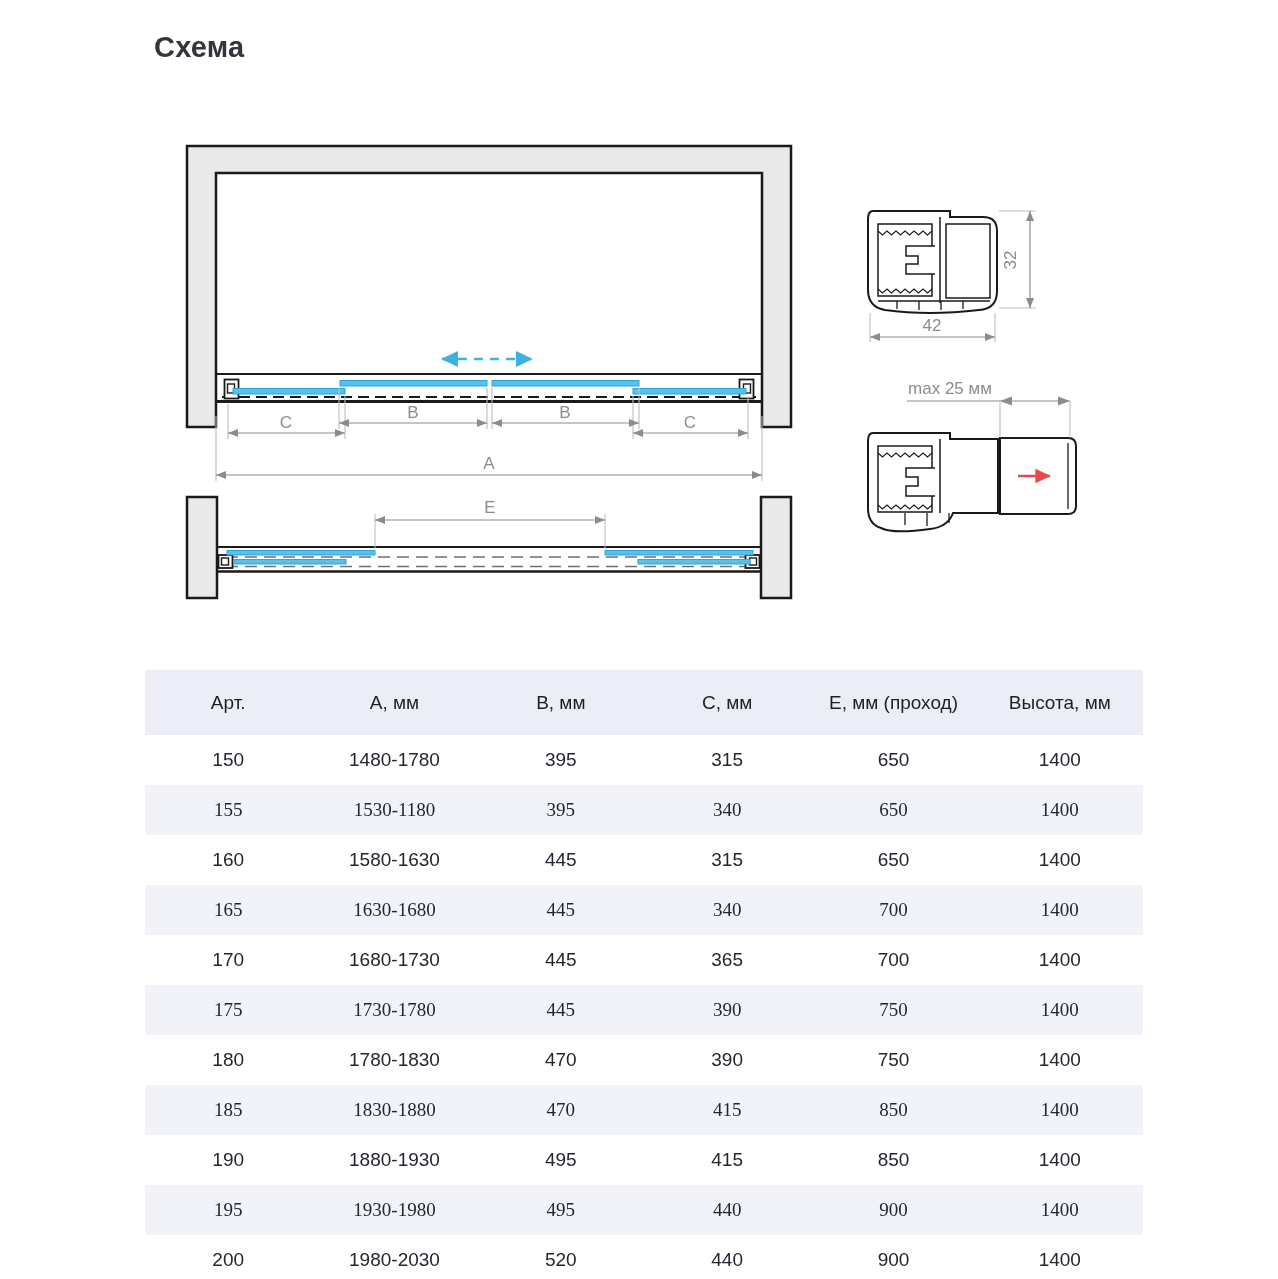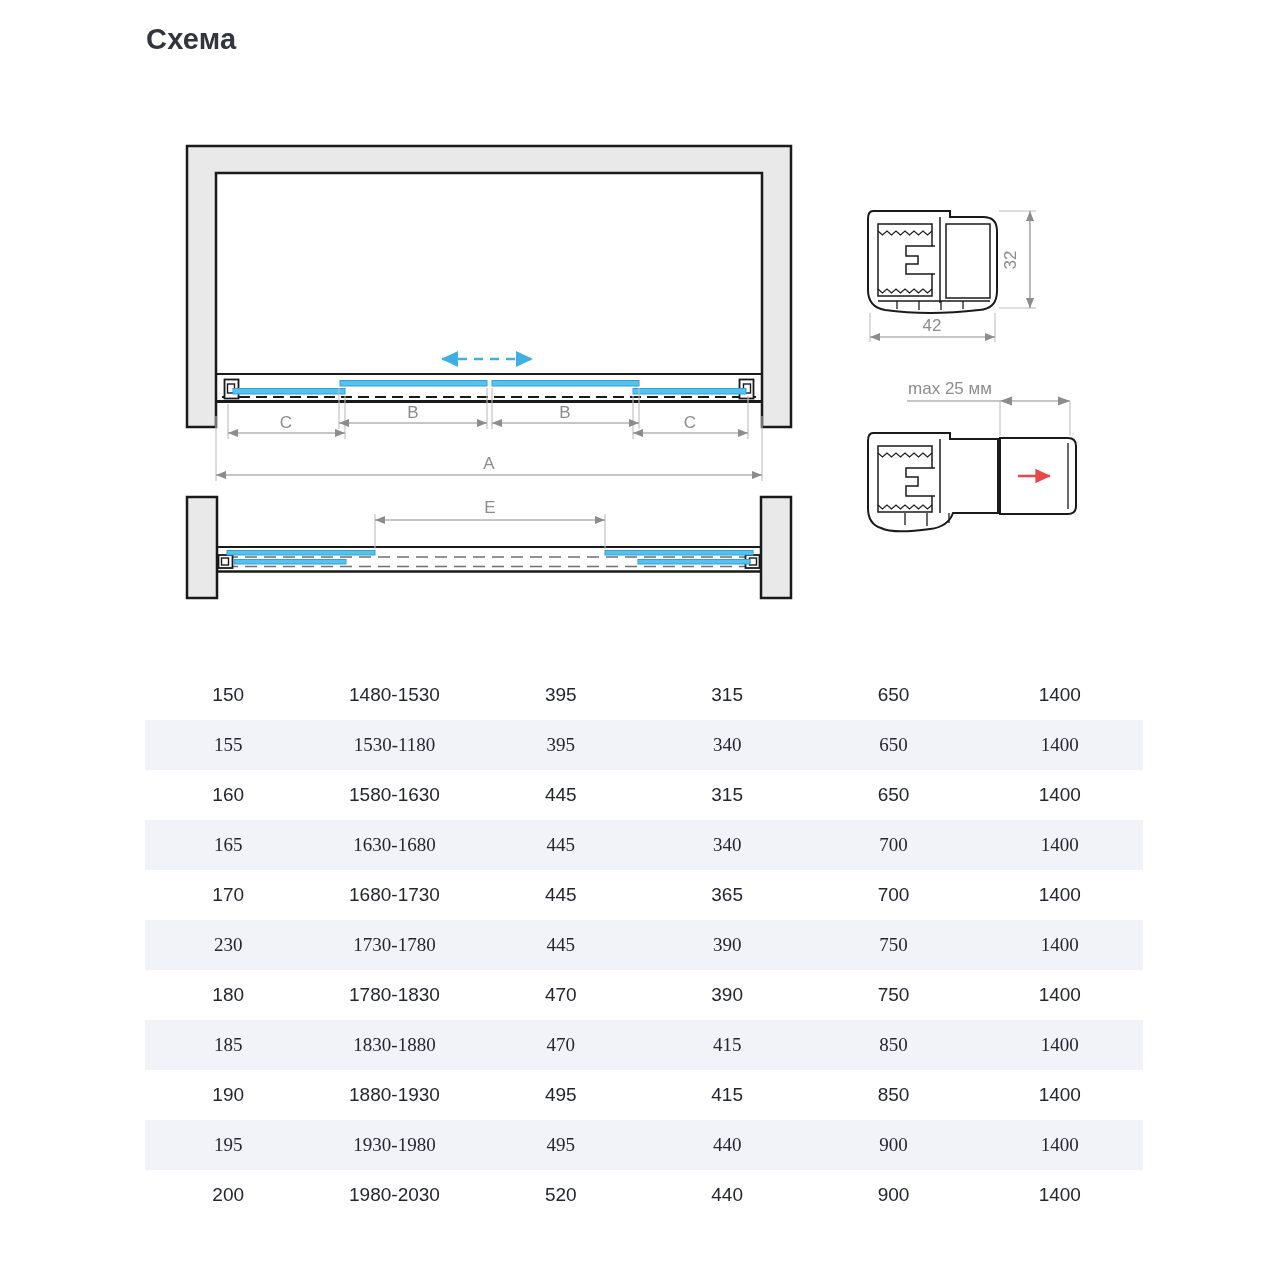--- a/index.html
+++ b/index.html
@@ -1,18 +1,18 @@
 <!DOCTYPE html>
 <html><head>
 <meta charset="utf-8">
 <style>
   html,body{margin:0;padding:0;background:#ffffff;}
   body{width:1278px;height:1279px;overflow:hidden;font-family:"Liberation Sans",sans-serif;}
   .page{position:relative;width:1278px;height:1279px;background:#fff;}
-  .title{position:absolute;left:145px;top:22px;margin:1px;font-size:29px;font-weight:700;color:#32353c;letter-spacing:.2px;}
+  .title{position:absolute;left:145px;top:22px;margin:9px;font-size:29px;font-weight:700;color:#32353c;letter-spacing:.2px;}
   svg.diagram{position:absolute;left:0;top:0;display:block;}
   .dimtxt{fill:#8c8c8c;font-size:17px;font-family:"Liberation Sans",sans-serif;}
   .spec-table{position:absolute;left:145px;top:670px;width:998px;color:#23262e;font-size:19px;}
   .tr{display:flex;height:50px;align-items:center;}
   .tr.head{height:65px;background:#ECEDF6;color:#1d2026;}
   .tr.alt{background:#F2F3F9;font-family:Liberation Serif, serif;}
   .td{flex:1;text-align:center;white-space:nowrap;}
 </style>
 </head>
 <body>
@@ -170,23 +170,31 @@
         <line x1="907" y1="401" x2="1070" y2="401" stroke="#8C8C8C" stroke-width="1.2"></line>
         <path d="M1000,401 L1012,396.6 L1012,405.4 Z" fill="#8C8C8C"></path>
         <path d="M1070,401 L1058,396.6 L1058,405.4 Z" fill="#8C8C8C"></path>
         <line x1="1000" y1="401" x2="1000" y2="436" stroke="#BDBDBD" stroke-width="1.1"></line>
         <line x1="1070" y1="401" x2="1070" y2="436" stroke="#BDBDBD" stroke-width="1.1"></line>
       </g>
     </g>
   </svg>
 
   <div class="spec-table">
+      <div class="tr head">
+        <div class="td">Арт.</div>
+        <div class="td">А, мм</div>
+        <div class="td">В, мм</div>
+        <div class="td">С, мм</div>
+        <div class="td">Е, мм (проход)</div>
+        <div class="td">Высота, мм</div>
+      </div>
       <div class="tr">
         <div class="td">150</div>
-        <div class="td">1480-1530</div>
+        <div class="td">1480-1780</div>
         <div class="td">395</div>
         <div class="td">315</div>
         <div class="td">650</div>
         <div class="td">1400</div>
       </div>
       <div class="tr alt">
         <div class="td">155</div>
         <div class="td">1530-1180</div>
         <div class="td">395</div>
         <div class="td">340</div>
@@ -211,21 +219,21 @@
       </div>
       <div class="tr">
         <div class="td">170</div>
         <div class="td">1680-1730</div>
         <div class="td">445</div>
         <div class="td">365</div>
         <div class="td">700</div>
         <div class="td">1400</div>
       </div>
       <div class="tr alt">
-        <div class="td">230</div>
+        <div class="td">175</div>
         <div class="td">1730-1780</div>
         <div class="td">445</div>
         <div class="td">390</div>
         <div class="td">750</div>
         <div class="td">1400</div>
       </div>
       <div class="tr">
         <div class="td">180</div>
         <div class="td">1780-1830</div>
         <div class="td">470</div>

